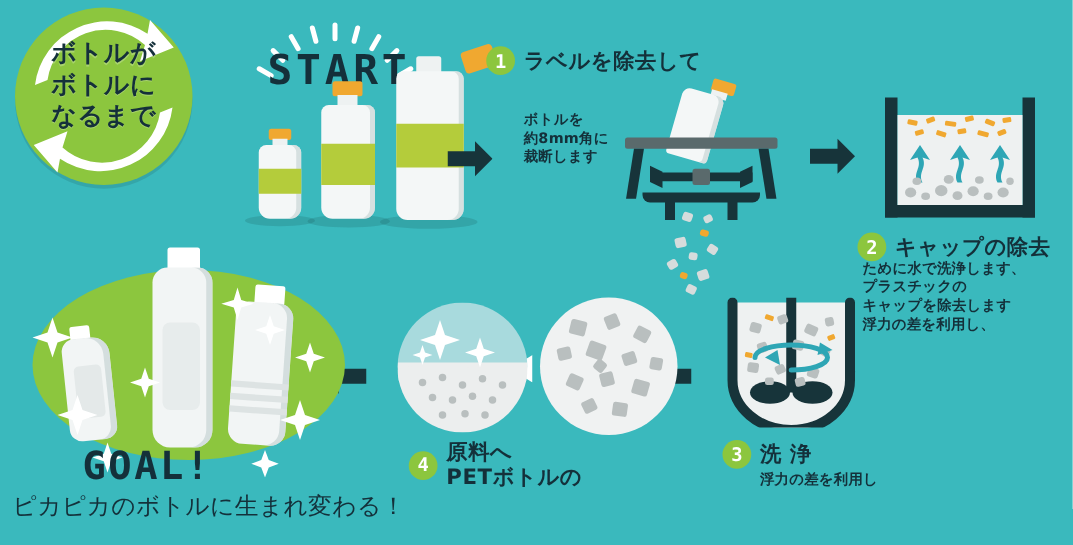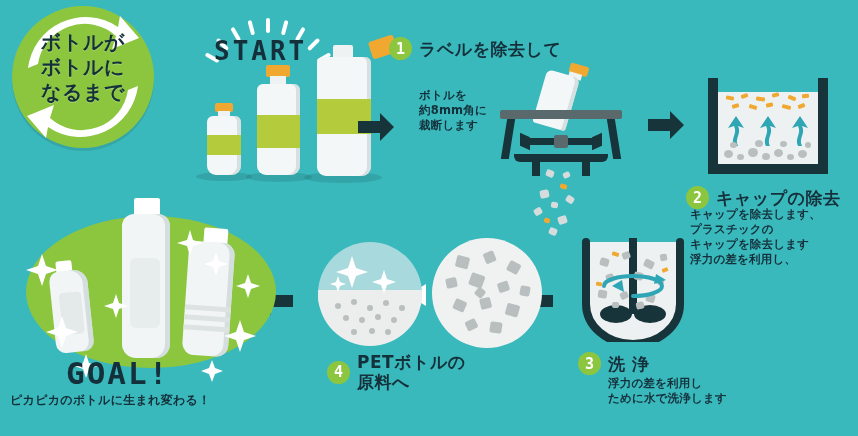--- a/index.html
+++ b/index.html
@@ -32,21 +32,21 @@
     text-align: center;
     font-weight: 900; color: #14303a;
     font-size: 20px; line-height: 25px;
     letter-spacing: .5px;
     text-shadow: 0 1px 0 rgba(255,255,255,.25);
   }
 
   
   #start-label {
     left: 214px; top: 36px;
-    font-size: 26px; font-weight: 900;
+    font-size: 33px; font-weight: 900;
     color: #14303a; letter-spacing: 3px;
     font-family: "DejaVu Sans Mono", "Liberation Mono", monospace;
   }
   .ray {
     position: absolute; background: #ffffff; border-radius: 2px;
     width: 4px; height: 15px; transform-origin: 50% 72px;
   }
   #rays { left: 268px; top: 18px; width: 0; height: 0; }
 
   
@@ -118,21 +118,21 @@
     background: #8cc63e; border-radius: 50%;
   }
   #goal-label {
     left: 66px; top: 355px;
     font-size: 31px; font-weight: 900; color: #14303a;
     letter-spacing: 2px;
     font-family: "DejaVu Sans Mono", "Liberation Mono", monospace;
   }
   #goal-sub {
     left: 10px; top: 392px;
-    font-size: 12px; font-weight: 700; color: #14303a;
+    font-size: 19px; font-weight: 400; color: #14303a;
     letter-spacing: .3px;
   }
 
   .gb-body {
     position: absolute; background: #f2f5f5;
     box-shadow: inset -5px 0 0 rgba(200,212,212,.7);
   }
   .gb-cap { position: absolute; background: #ffffff; border-radius: 2px; }
 </style>
 </head>
@@ -284,21 +284,21 @@
     <div class="pellet" style="left:97px;top:64px;width:6px;height:6px;"></div>
   </div>
 
   <div class="step-head abs" style="left:686px;top:186px;">
     <div class="num">2</div>
     <div class="htxt">
       <div>キャップの除去</div>
     </div>
   </div>
   <div class="sub abs" style="left:690px;top:207px;">
-    <div>キャップを除去します、</div>
+    <div>ために水で洗浄します、</div>
     <div>プラスチックの</div>
     <div>キャップを除去します</div>
     <div>浮力の差を利用し、</div>
   </div>
 
   <div class="arrow abs" style="left:646px;top:272px;transform:rotate(45deg);">
     <svg width="38" height="32" viewBox="0 0 36 30" style="transform:scaleX(-1)">
         <path d="M0,9 L22,9 L22,1 L36,15 L22,29 L22,21 L0,21 Z" fill="#17343a"></path>
       </svg>
   </div>
@@ -335,21 +335,20 @@
   </div>
 
   <div class="step-head abs" style="left:578px;top:352px;">
     <div class="num">3</div>
     <div class="htxt">
       <div>洗 浄</div>
     </div>
   </div>
   <div class="sub abs" style="left:608px;top:376px;">
     <div>浮力の差を利用し</div>
-    <div>ために水で洗浄します</div>
   </div>
 
   <div class="arrow abs" style="left:516px;top:286px;">
     <svg width="38" height="30" viewBox="0 0 36 30" style="transform:scaleX(-1)">
         <path d="M0,9 L22,9 L22,1 L36,15 L22,29 L22,21 L0,21 Z" fill="#17343a"></path>
       </svg>
   </div>
 
   <div class="bigcircle abs" style="left:432px;top:238px;width:110px;height:110px;background:#f0f2f2;">
     <svg width="110" height="110" viewBox="0 0 110 110">
@@ -400,22 +399,22 @@
           <circle cx="36" cy="90" r="3"></circle>
         <circle cx="54" cy="89" r="3"></circle>
           <circle cx="70" cy="90" r="3"></circle>
       </g>
     </svg>
   </div>
 
   <div class="step-head abs" style="left:327px;top:352px;">
     <div class="num">4</div>
     <div class="htxt">
+      <div>原料へ</div>
       <div>PETボトルの</div>
-      <div>原料へ</div>
     </div>
   </div>
 
   <div class="arrow abs" style="left:256px;top:286px;">
     <svg width="38" height="30" viewBox="0 0 36 30" style="transform:scaleX(-1)">
         <path d="M0,9 L22,9 L22,1 L36,15 L22,29 L22,21 L0,21 Z" fill="#17343a"></path>
       </svg>
   </div>
 
   <div id="goal-ellipse" class="abs"></div>

